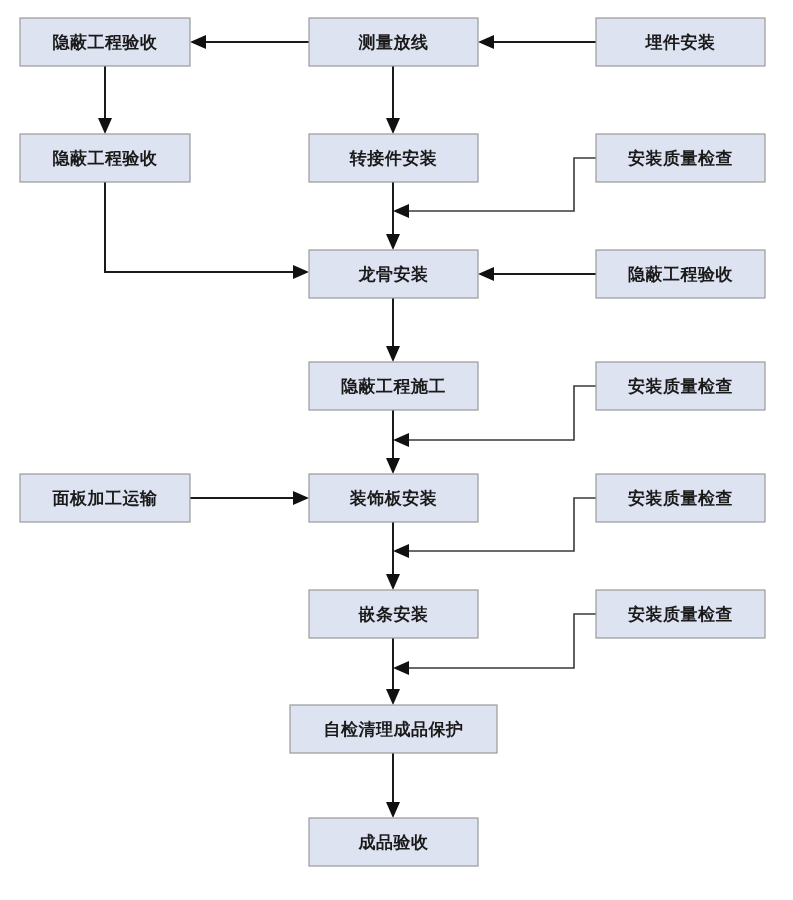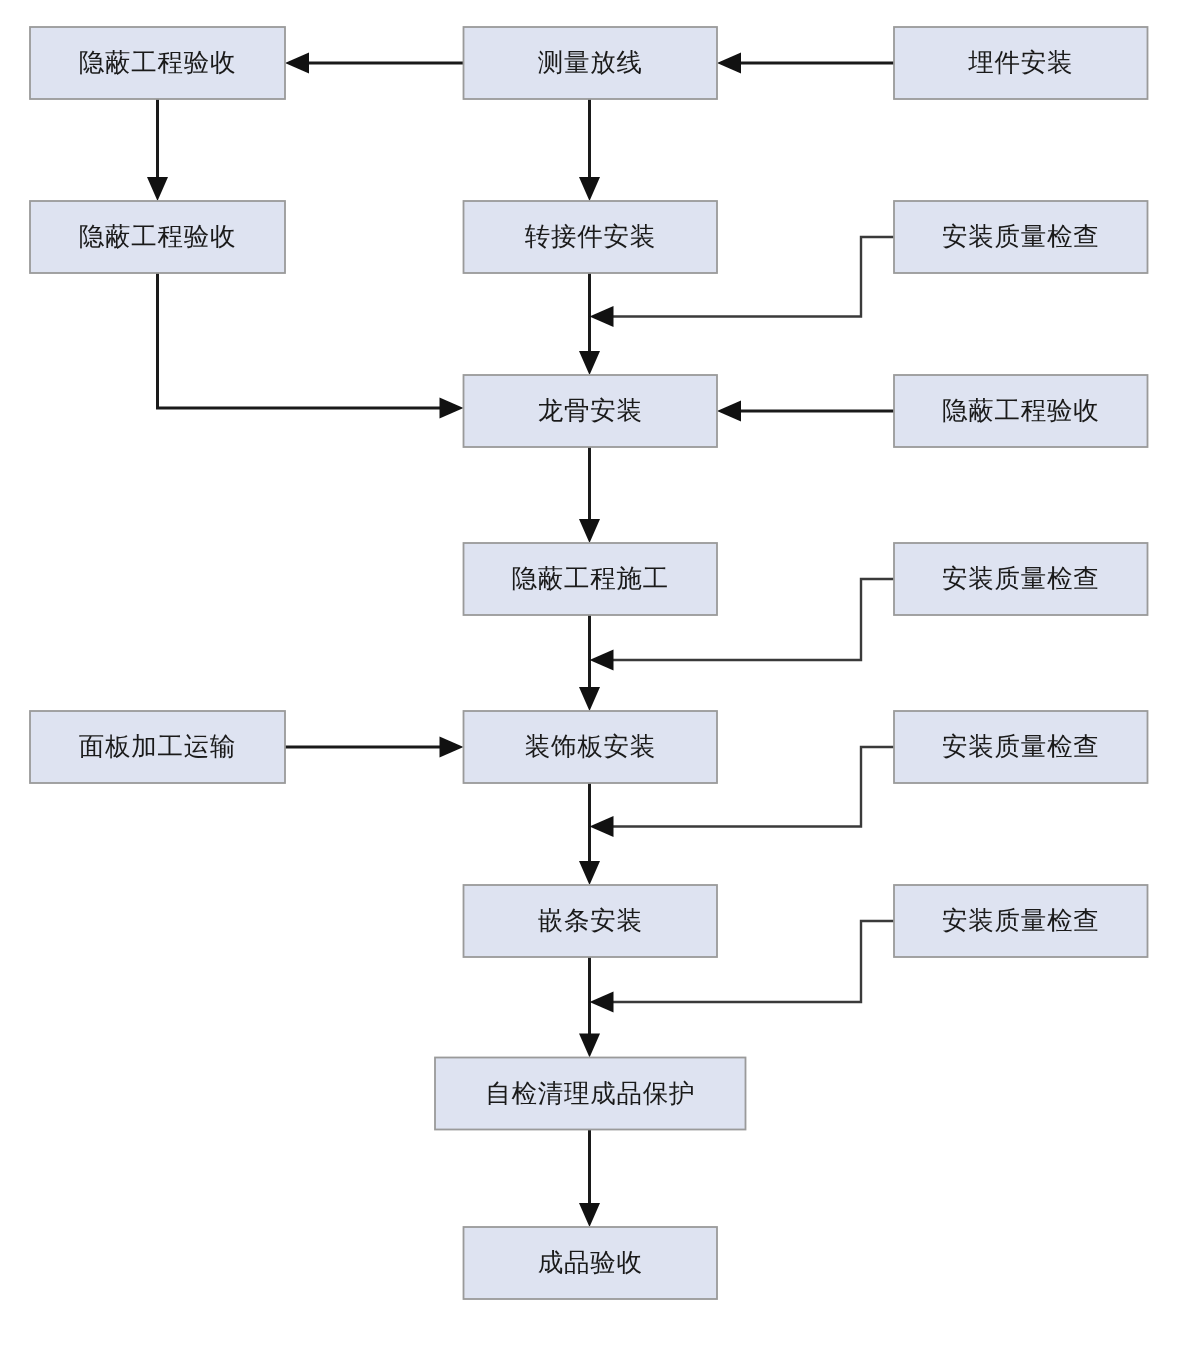--- a/index.html
+++ b/index.html
@@ -11,20 +11,21 @@
     width: 793px;
     height: 900px;
     font-family: "DejaVu Sans", "Liberation Sans", sans-serif;
     overflow: hidden;
   }
   #flow-root {
     position: relative;
     width: 793px;
     height: 756px;
     background: #ffffff;
+    font-weight: bold;
   }
   svg.flow-canvas {
     position: absolute;
     left: 0;
     top: 0;
     width: 793px;
     height: 900px;
     display: block;
   }
   .node-rect {

